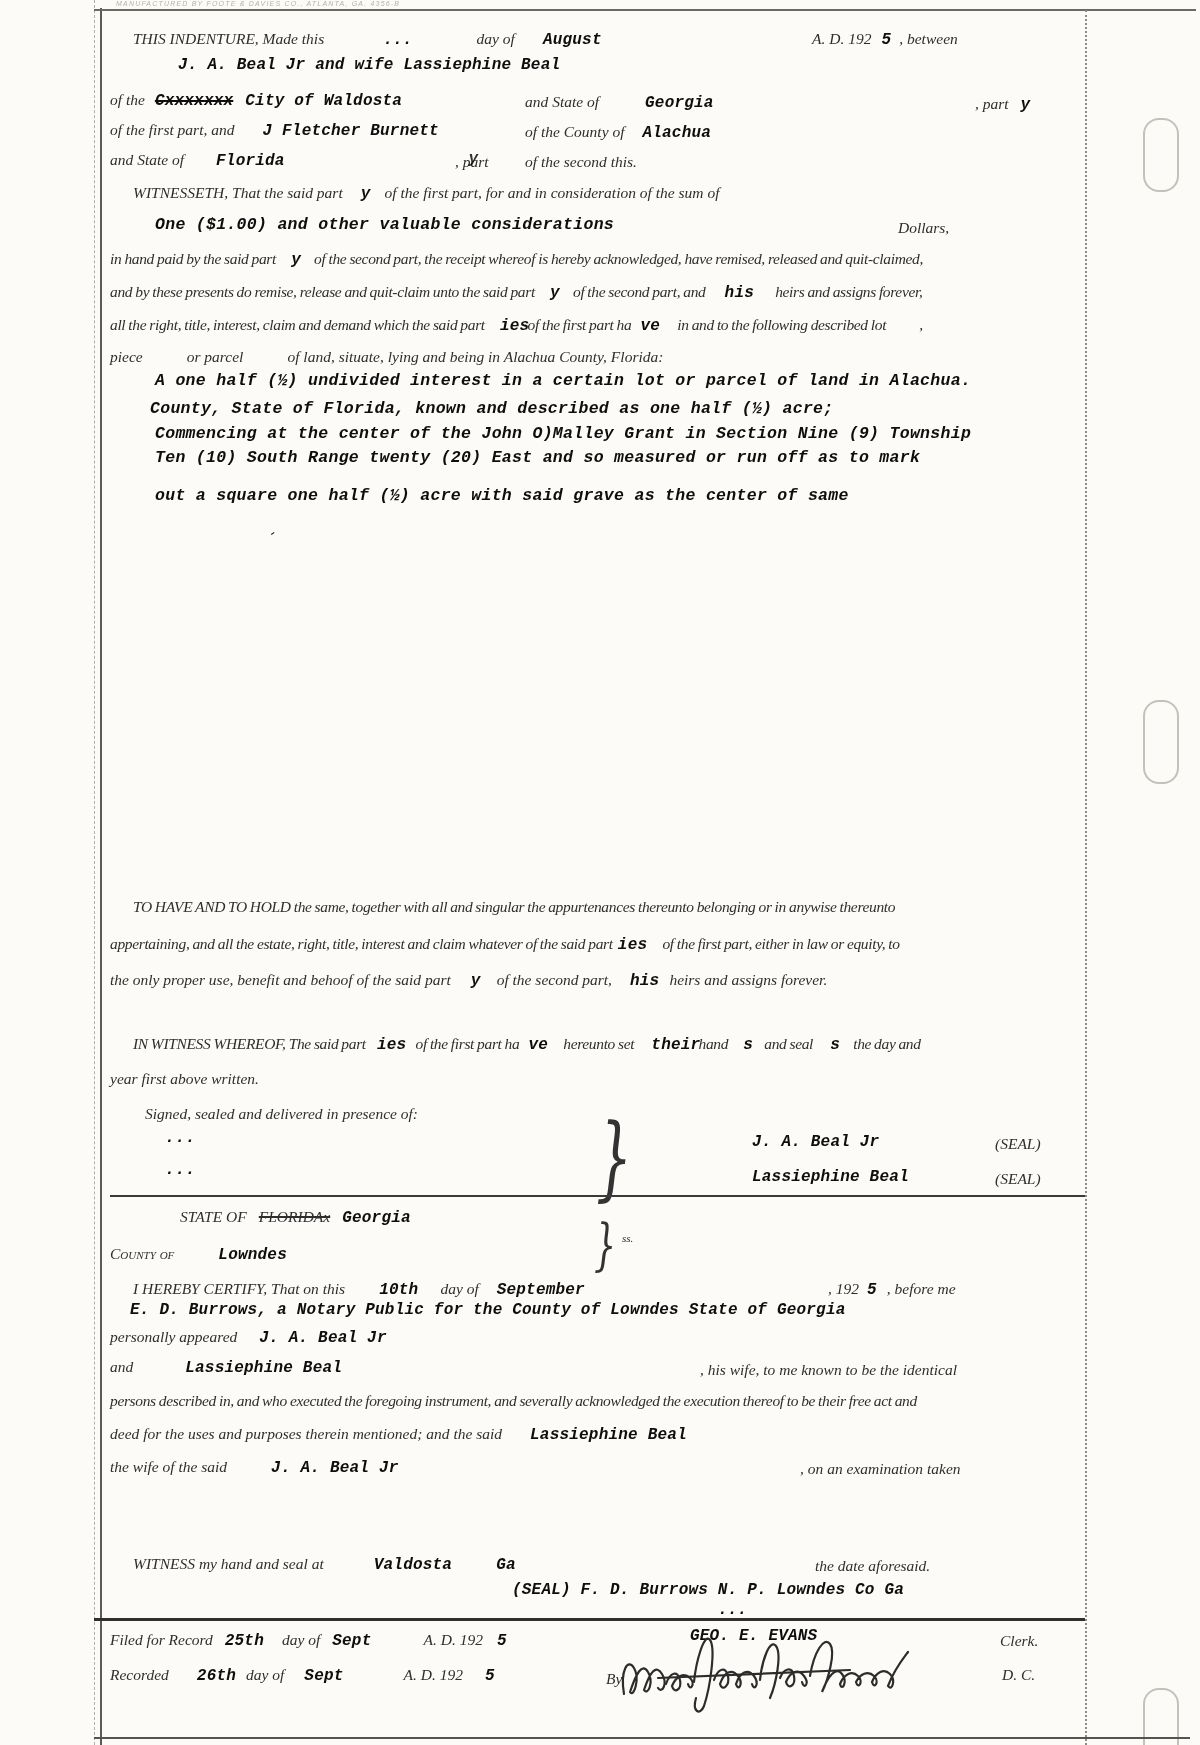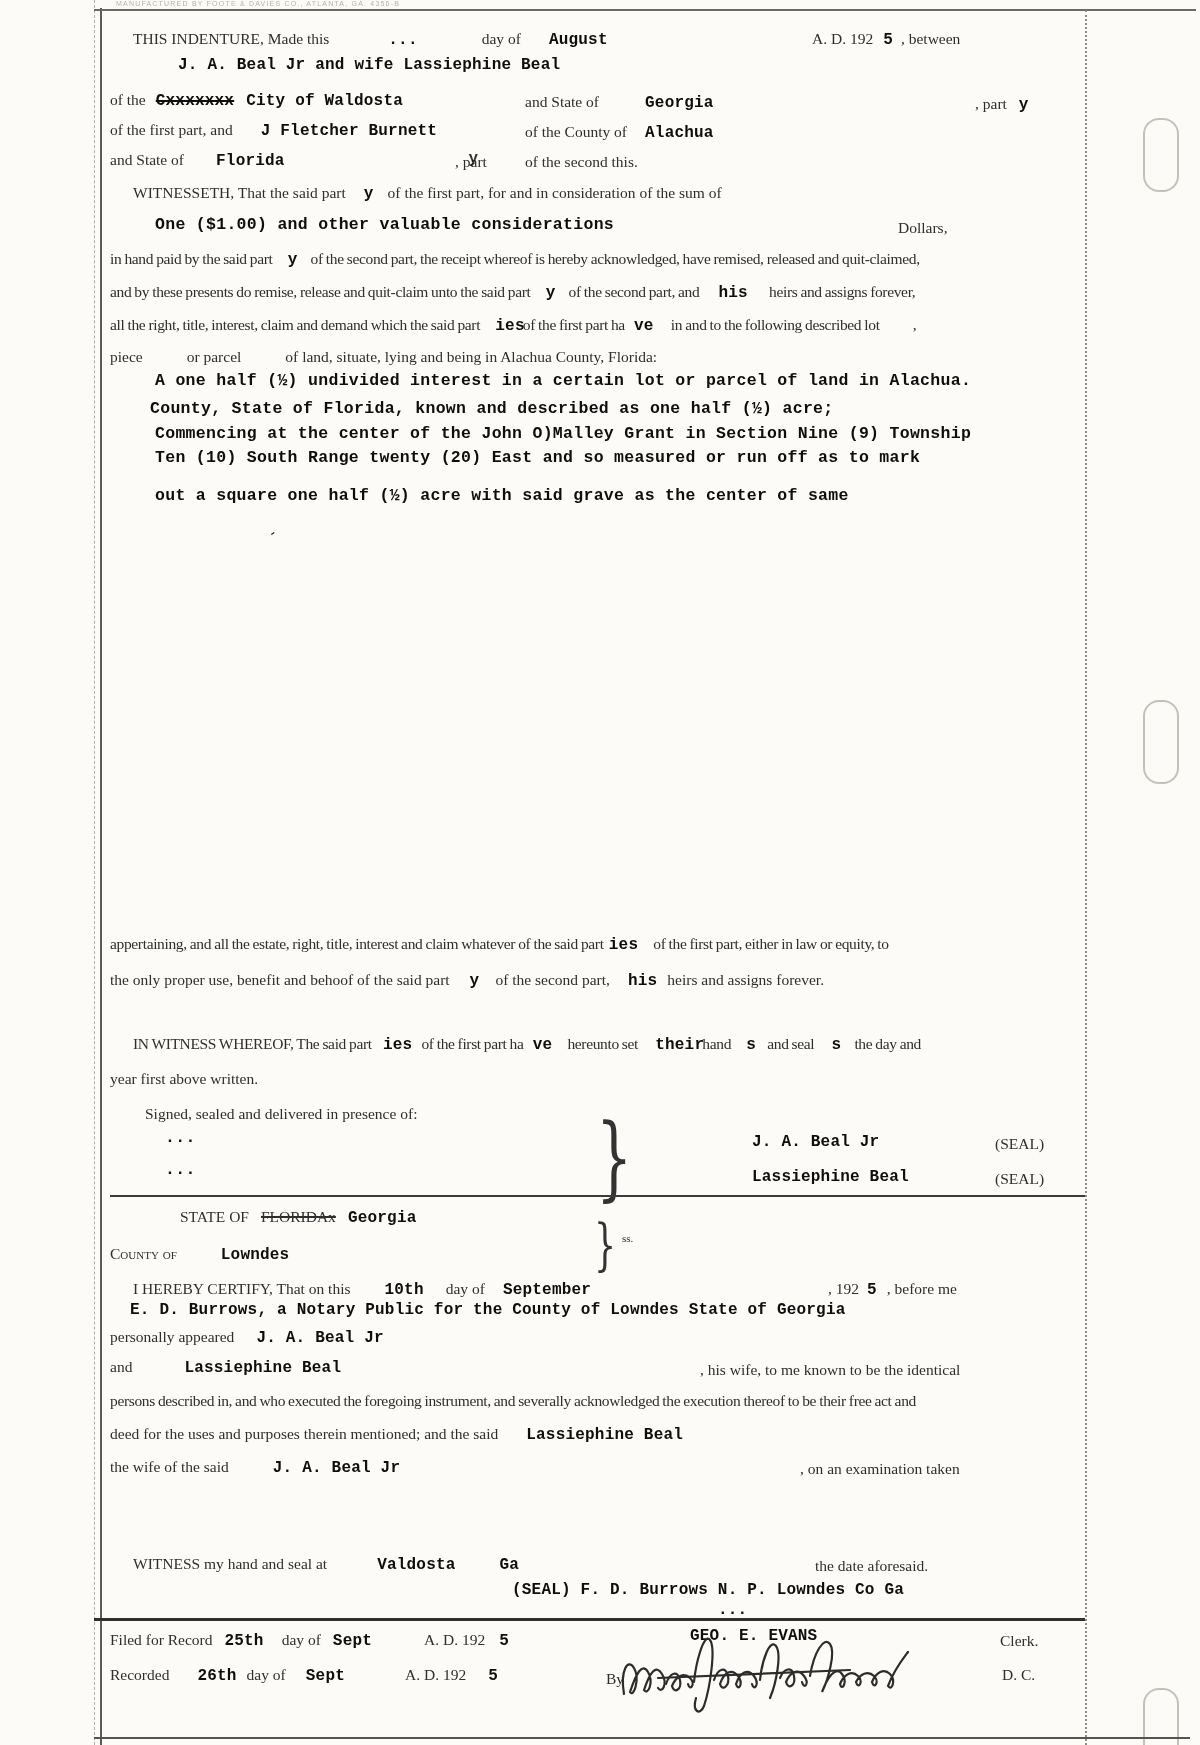--- a/index.html
+++ b/index.html
@@ -3,21 +3,21 @@
 <meta charset="utf-8">
 <style>
   html,body{margin:0;padding:0;}
   body{
     width:1200px;height:1745px;position:relative;overflow:hidden;
     background:#f4f3ef;
     font-family:"Liberation Serif","DejaVu Serif",serif;
   }
   #page{
     position:absolute;left:0;top:0;width:1200px;height:1745px;
-    background:#fcfbf8;overflow:hidden;
+    background:#fcfbf8;overflow:hidden;font-style:italic;
   }
   
   .p{font-family:"Liberation Serif","DejaVu Serif",serif;font-size:15.5px;color:#2e2e2e;}
   
   .t{font-family:"Liberation Mono","DejaVu Sans Mono",monospace;font-size:16px;font-weight:bold;color:#0e0e0e;letter-spacing:.2px;}
   .t2{font-family:"Liberation Mono","DejaVu Sans Mono",monospace;font-size:16.5px;font-weight:bold;color:#0e0e0e;letter-spacing:.3px;}
   .ln{position:absolute;white-space:nowrap;line-height:1.1;}
   .tight{letter-spacing:-0.35px;word-spacing:-0.5px;}
   .strike{text-decoration:line-through;text-decoration-thickness:2px;}
   .sc{font-variant:small-caps;}
@@ -144,20 +144,23 @@
     <span class="t2">Commencing at the center of the John O)Malley Grant in Section Nine (9) Township</span>
   </div>
   <div class="ln" style="left:155px;top:448px;">
     <span class="t2">Ten (10) South Range twenty (20) East and so measured or run off as to mark</span>
   </div>
   <div class="ln" style="left:155px;top:486px;">
     <span class="t2">out a  square one half (½) acre with said grave as the center of same</span>
   </div>
   <div class="mark" style="left:270px;top:525px;">-</div>
 
+  <div class="ln tight" style="left:133px;top:898px;">
+    <span class="p">TO HAVE AND TO HOLD the same, together with all and singular the appurtenances thereunto belonging or in anywise thereunto</span>
+  </div>
   <div class="ln tight" style="left:110px;top:935px;">
     <span class="p">appertaining, and all the estate, right, title, interest and claim whatever of the said part</span>
     <span class="t" style="margin-left:2px;">ies</span>
     <span class="p m12">of the first part, either in law or equity, to</span>
   </div>
   <div class="ln tight" style="left:133px;top:1035px;">
     <span class="p">IN WITNESS WHEREOF, The said part</span>
     <span class="t m8">ies</span>
     <span class="p m6">of the first part ha</span>
     <span class="t m6">ve</span>

